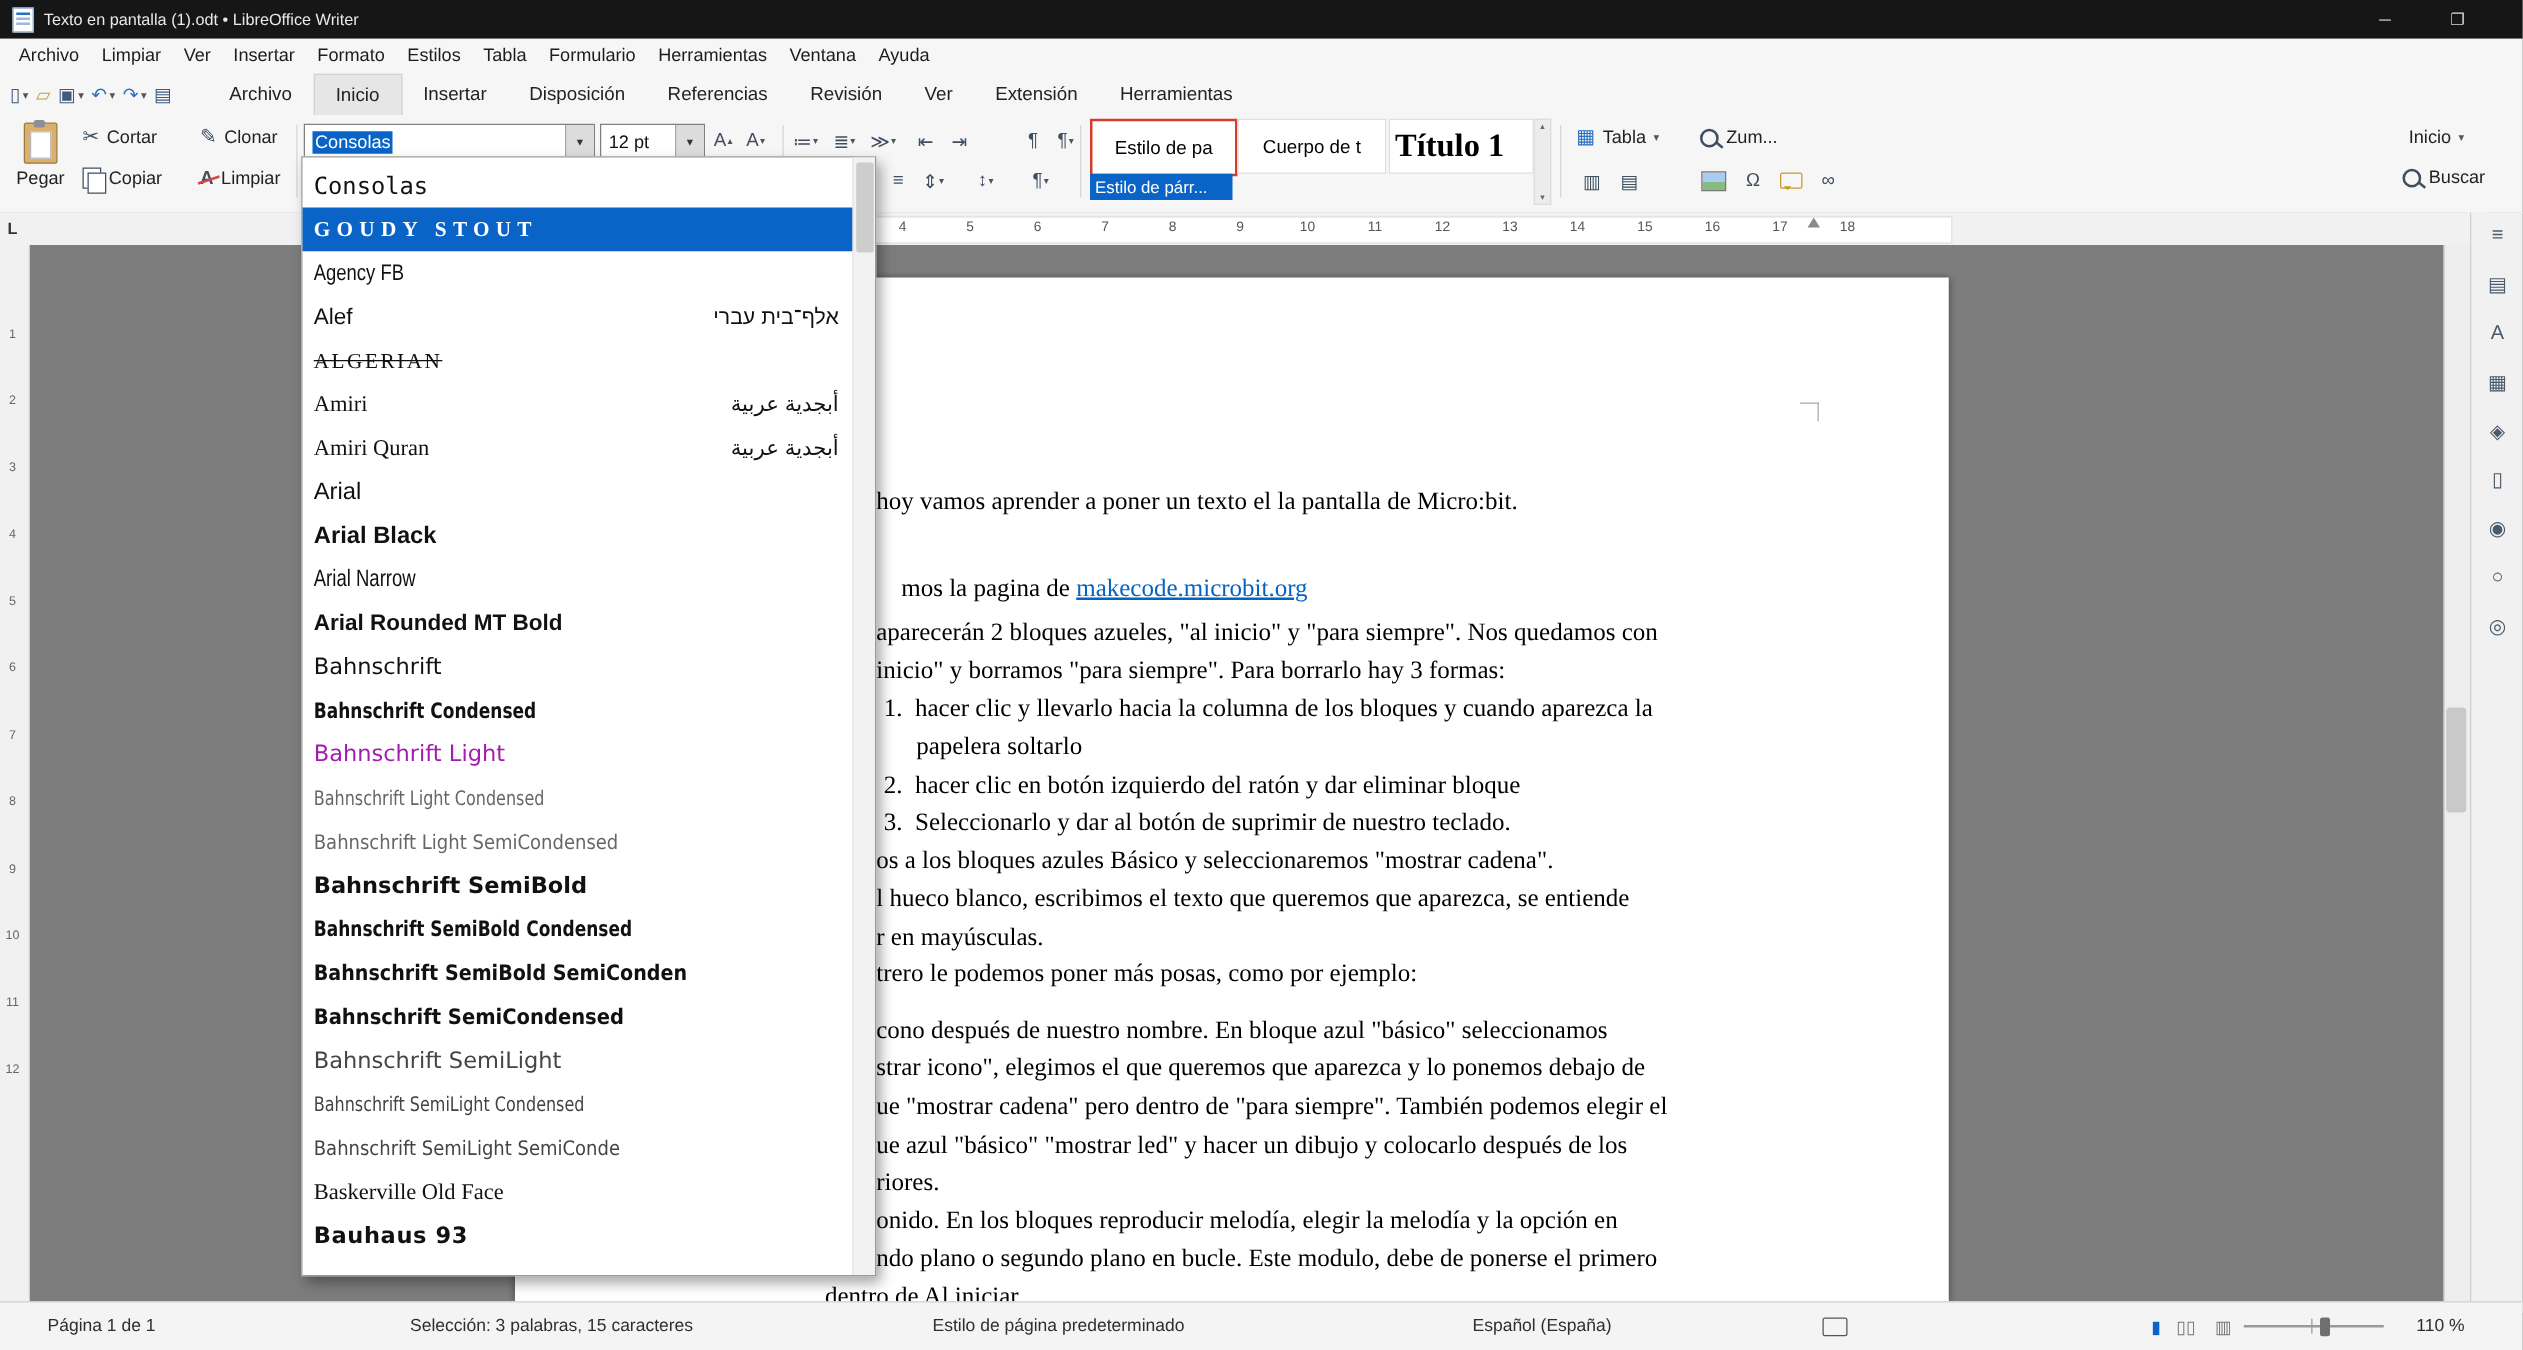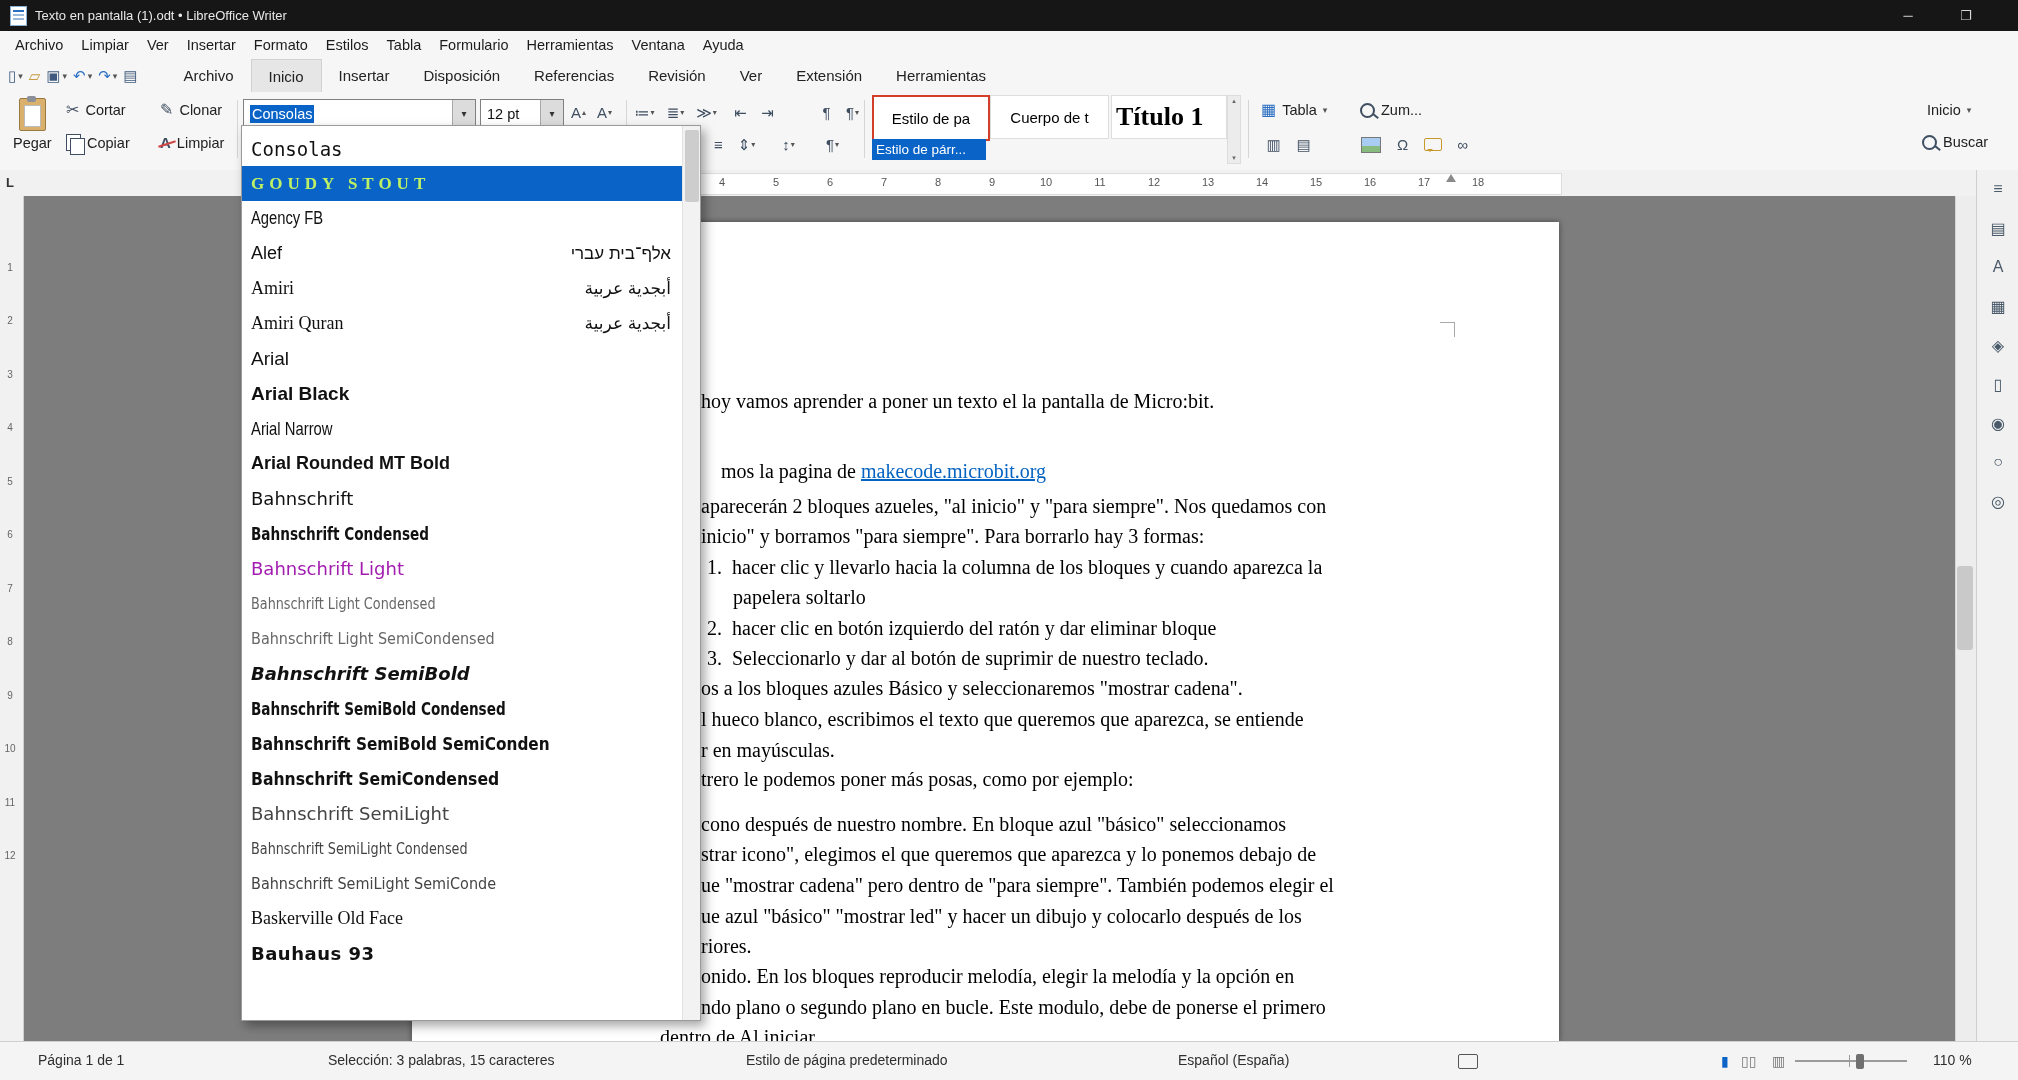--- a/index.html
+++ b/index.html
@@ -80,37 +80,37 @@
   .sbicon{width:24px;height:22px;display:flex;align-items:center;justify-content:center;color:#4a5a6a;font-size:16px;}
 
   
   .fontlist{position:absolute;left:241px;top:125px;width:460px;height:896px;background:#fff;border:1px solid #9a9a9a;
             box-shadow:4px 5px 10px rgba(0,0,0,.35);z-index:50;padding-top:5px;box-sizing:border-box;}
   .fl-scroll{position:absolute;right:0;top:0;bottom:0;width:17px;background:#f2f2f2;border-left:1px solid #e2e2e2;}
   .fl-thumb{position:absolute;right:1px;top:4px;width:14px;height:72px;background:#cdcdcd;border-radius:2px;}
   .fl-item{height:35px;display:flex;align-items:center;padding:0 12px 0 9px;margin-right:17px;color:#111;overflow:hidden;}
   .fl-item .lbl{display:inline-block;transform-origin:left center;white-space:nowrap;}
   .fl-item .sample{margin-left:auto;font-size:17px;color:#111;}
-  .fl-item.sel{background:#0a64c8;color:#bef264;}
+  .fl-item.sel{background:#0a64c8;color:#ffffff;}
   .fi0 .lbl{font-family:"DejaVu Sans Mono",monospace;font-size:19px;}
   .fi1 .lbl{font-family:"Liberation Serif",serif;font-weight:900;font-size:17px;letter-spacing:5px;}
   .fi2 .lbl{font-size:18px;transform:scaleX(.82);}
   .fi3 .lbl{font-size:18px;}
   .fi4 .lbl{font-family:"Liberation Serif",serif;font-size:17px;letter-spacing:2px;text-decoration:line-through;}
   .fi5 .lbl,.fi6 .lbl{font-family:"Liberation Serif",serif;font-size:18px;}
   .fi7 .lbl{font-size:19px;}
   .fi8 .lbl{font-size:19px;font-weight:900;}
   .fi9 .lbl{font-size:19px;transform:scaleX(.78);}
   .fi10 .lbl{font-size:18px;font-weight:700;}
   .fi11 .lbl{font-family:"DejaVu Sans",sans-serif;font-size:18px;}
   .fi12 .lbl{font-family:"DejaVu Sans",sans-serif;font-size:17px;font-weight:700;transform:scaleX(.8);}
   .fi13 .lbl{font-family:"DejaVu Sans",sans-serif;font-size:18px;color:#a21caf;}
   .fi14 .lbl{font-family:"DejaVu Sans",sans-serif;font-size:16px;color:#666;transform:scaleX(.8);}
   .fi15 .lbl{font-family:"DejaVu Sans",sans-serif;font-size:16px;color:#666;transform:scaleX(.9);}
-  .fi16 .lbl{font-family:"DejaVu Sans",sans-serif;font-size:18px;font-weight:700;font-style:italic;}
+  .fi16 .lbl{font-family:"DejaVu Sans",sans-serif;font-size:18px;font-weight:700;}
   .fi17 .lbl{font-family:"DejaVu Sans",sans-serif;font-size:17px;font-weight:700;transform:scaleX(.8);}
   .fi18 .lbl{font-family:"DejaVu Sans",sans-serif;font-size:17px;font-weight:700;transform:scaleX(.9);}
   .fi19 .lbl{font-family:"DejaVu Sans",sans-serif;font-size:17px;font-weight:700;transform:scaleX(.92);}
   .fi20 .lbl{font-family:"DejaVu Sans",sans-serif;font-size:18px;color:#444;}
   .fi21 .lbl{font-family:"DejaVu Sans",sans-serif;font-size:16px;color:#444;transform:scaleX(.8);}
   .fi22 .lbl{font-family:"DejaVu Sans",sans-serif;font-size:16px;color:#444;transform:scaleX(.9);}
   .fi23 .lbl{font-family:"Liberation Serif",serif;font-size:18px;}
   .fi24 .lbl{font-family:"DejaVu Sans",sans-serif;font-size:18px;font-weight:900;letter-spacing:.5px;}
 
   
@@ -415,20 +415,23 @@
     <div class="fl-item fi1 sel">
         <span class="lbl">GOUDY STOUT</span>
       </div>
     <div class="fl-item fi2">
         <span class="lbl">Agency FB</span>
       </div>
     <div class="fl-item fi3">
         <span class="lbl">Alef</span>
         <span class="sample">אלף־בית עברי</span>
       </div>
+    <div class="fl-item fi4">
+        <span class="lbl">ALGERIAN</span>
+      </div>
     <div class="fl-item fi5">
         <span class="lbl">Amiri</span>
         <span class="sample">أبجدية عربية</span>
       </div>
     <div class="fl-item fi6">
         <span class="lbl">Amiri Quran</span>
         <span class="sample">أبجدية عربية</span>
       </div>
     <div class="fl-item fi7">
         <span class="lbl">Arial</span>

